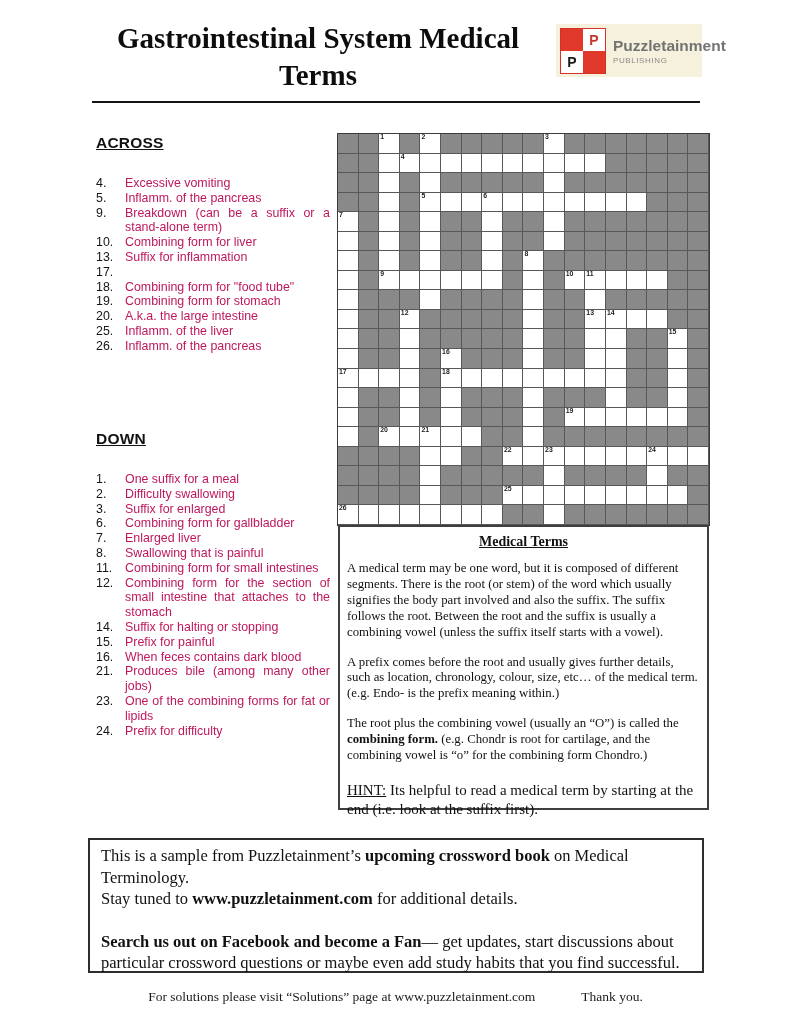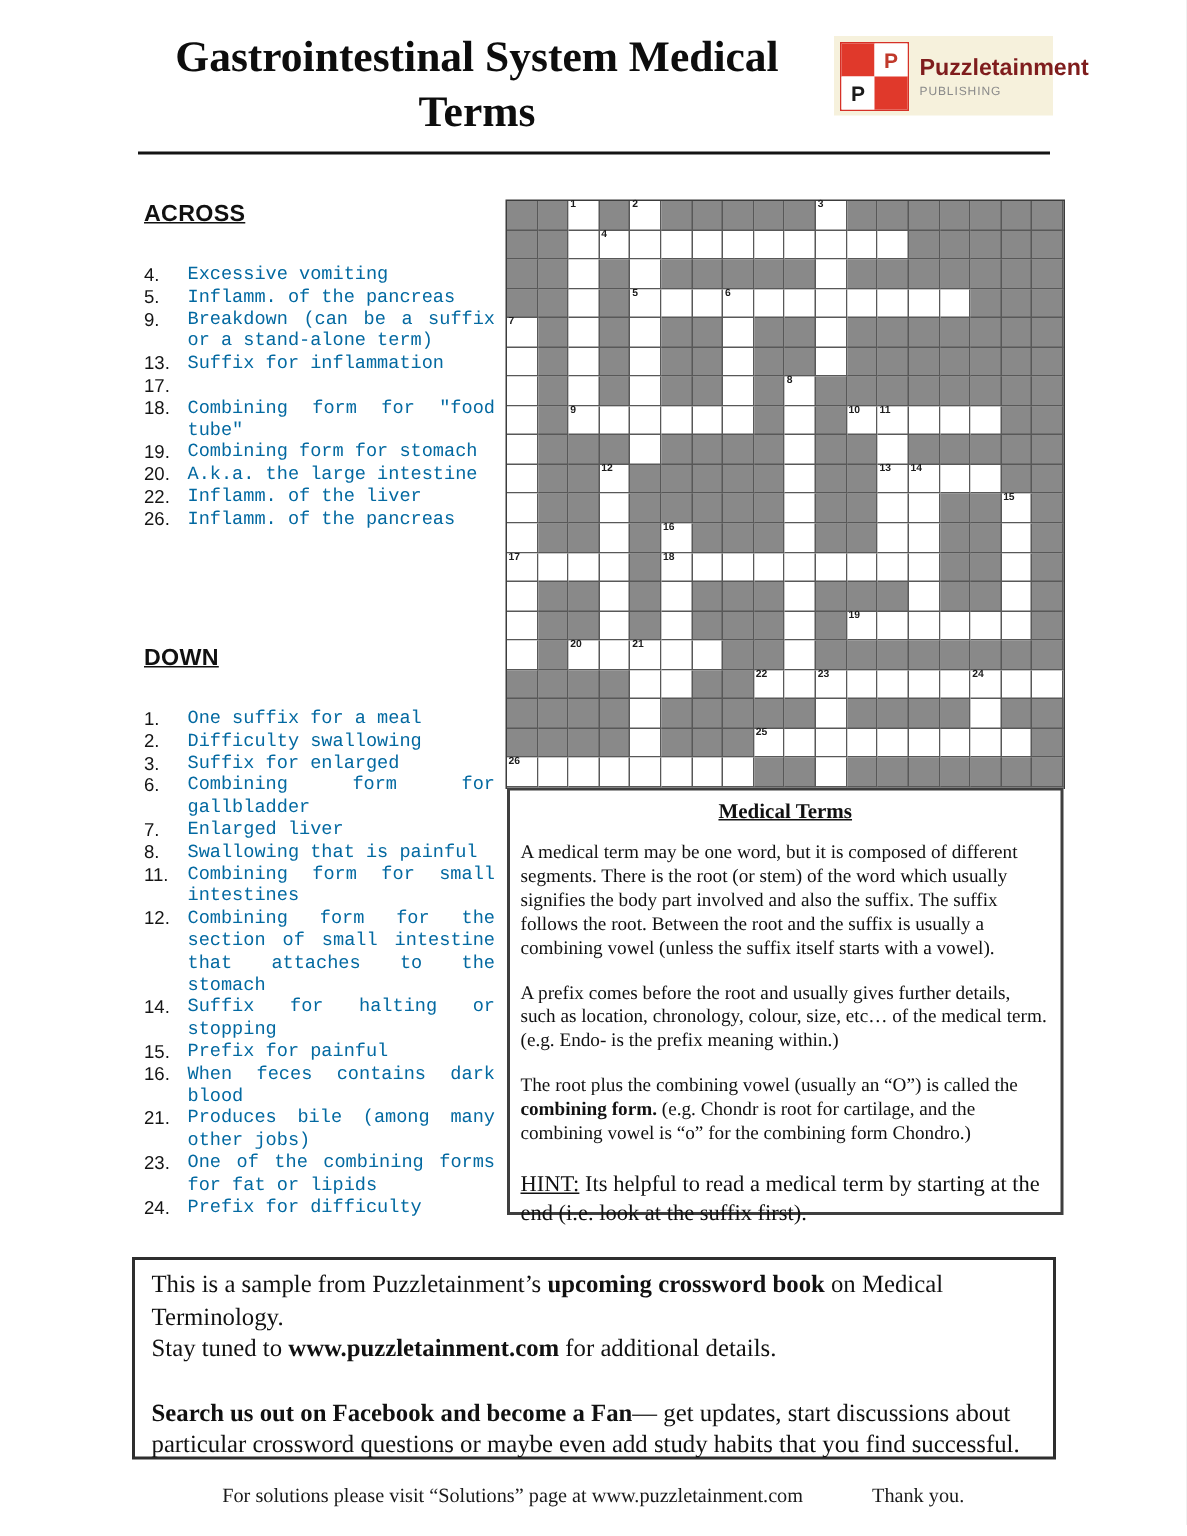--- a/index.html
+++ b/index.html
@@ -15,32 +15,32 @@
         display:flex;align-items:center;}
   .logo-squares{width:46px;height:46px;margin-left:4px;display:grid;
                 grid-template-columns:1fr 1fr;grid-template-rows:1fr 1fr;
                 border:1px solid #d63127;background:#fff;flex:none;box-sizing:border-box;}
   .sq{display:flex;align-items:center;justify-content:center;
       font-family:"Liberation Sans",sans-serif;font-weight:bold;font-size:14px;}
   .sq-red{background:#e0392b;}
   .sq-p-top{color:#c0392b;background:#fff;}
   .sq-p-bot{color:#1a1a1a;background:#fff;}
   .logo-text{margin-left:7px;}
-  .logo-brand{font-family:"Liberation Sans",sans-serif;font-weight:bold;font-size:15.5px;color:#7f1d1d;}
+  .logo-brand{font-family:"Liberation Sans",sans-serif;font-weight:bold;font-size:15.5px;color:#737373;}
   .logo-sub{font-family:"Liberation Sans",sans-serif;font-size:8px;color:#8a8a8a;letter-spacing:0.6px;margin-top:1px;}
 
   
   .clues{position:absolute;left:96px;width:234px;font-family:"Liberation Sans",sans-serif;}
   #across-section{top:134px;}
   #down-section{top:430px;}
   .clue-heading{font-weight:bold;font-size:15.5px;text-decoration:underline;letter-spacing:0.2px;
                 margin:0 0 24px 0;color:#111;}
   .clue-row{display:flex;align-items:flex-start;}
   .clue-num{flex:none;width:29px;font-size:12.4px;line-height:14.8px;color:#151515;}
-  .clue-text{flex:1;font-size:12.4px;line-height:14.8px;text-align:justify;color:#0369a1;font-family:Liberation Mono, monospace;}
+  .clue-text{flex:1;font-size:12.4px;line-height:14.8px;text-align:justify;color:#be185d;}
 
   
   #xw-grid{position:absolute;left:337px;top:133px;display:grid;
            grid-template-columns:repeat(18,20.61px);grid-auto-rows:19.55px;
            border:1px solid #3c3c3c;background:#fff;}
   .xcell{position:relative;box-sizing:border-box;border-right:1px solid #585858;border-bottom:1px solid #585858;}
   .xcell.dark{background:#898989;}
   .xcell.lite{background:#ffffff;}
   .xnum{position:absolute;top:-1px;left:1px;font-family:"Liberation Sans",sans-serif;
         font-size:6.9px;font-weight:600;color:#1d1d1d;}
@@ -98,40 +98,44 @@
         </div>
         <div class="clue-row">
           <span class="clue-num">5.</span>
           <span class="clue-text">Inflamm. of the pancreas</span>
         </div>
         <div class="clue-row">
           <span class="clue-num">9.</span>
           <span class="clue-text">Breakdown (can be a suffix or a stand-alone term)</span>
         </div>
         <div class="clue-row">
+          <span class="clue-num">10.</span>
+          <span class="clue-text">Combining form for liver</span>
+        </div>
+        <div class="clue-row">
           <span class="clue-num">13.</span>
           <span class="clue-text">Suffix for inflammation</span>
         </div>
         <div class="clue-row">
           <span class="clue-num">17.</span>
         </div>
         <div class="clue-row">
           <span class="clue-num">18.</span>
           <span class="clue-text">Combining form for "food tube"</span>
         </div>
         <div class="clue-row">
           <span class="clue-num">19.</span>
           <span class="clue-text">Combining form for stomach</span>
         </div>
         <div class="clue-row">
           <span class="clue-num">20.</span>
           <span class="clue-text">A.k.a. the large intestine</span>
         </div>
         <div class="clue-row">
-          <span class="clue-num">22.</span>
+          <span class="clue-num">25.</span>
           <span class="clue-text">Inflamm. of the liver</span>
         </div>
         <div class="clue-row">
           <span class="clue-num">26.</span>
           <span class="clue-text">Inflamm. of the pancreas</span>
         </div>
       </div>
   </div>
 
   <div class="clues" id="down-section">

